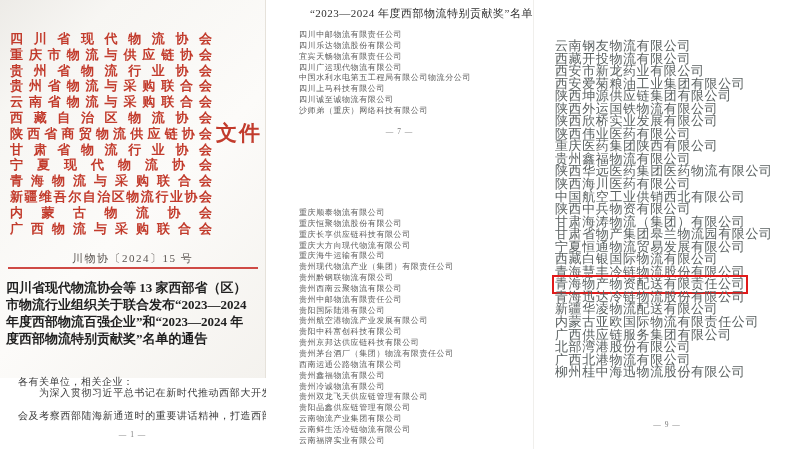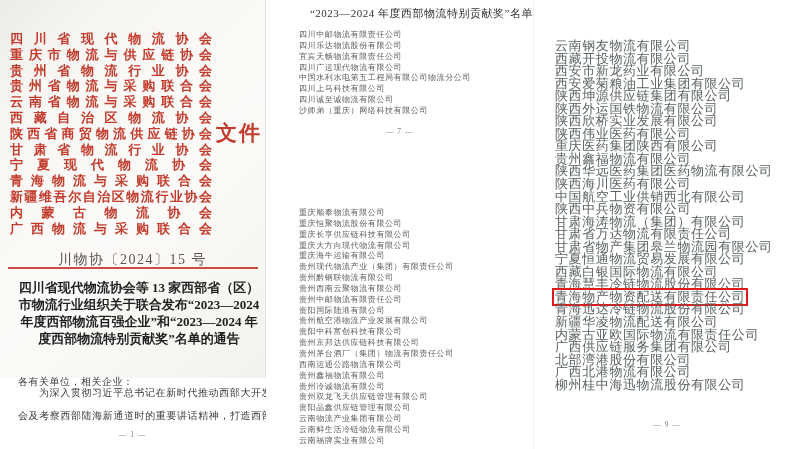--- a/index.html
+++ b/index.html
@@ -10,24 +10,24 @@
   
   .left-doc { position:relative; width:266px; height:378px;
     background:linear-gradient(135deg,#edebe7 0%,#f7f6f3 18%,#fcfbf9 55%,#f4f2ee 100%);
     border-right:1px solid #e6e2db;text-decoration:underline; }
   .assoc-list { position:absolute; top:31px; left:10px; width:202px; }
   .assoc-row { height:15.8px; font-size:13px; font-weight:bold; color:var(--red,#c23b2c);
     text-align:justify; text-align-last:justify; line-height:15.8px; overflow:hidden; }
   .doc-type { position:absolute; top:119px; left:216px; font-size:21px; font-weight:bold;
     color:var(--red,#c23b2c); letter-spacing:2px; white-space:nowrap; }
   .doc-number { position:absolute; top:251px; left:0; width:100%; text-align:center;
-    font-size:14px; color:#5a5450; letter-spacing:1.5px; }
+    font-size:11px; color:#5a5450; letter-spacing:1.5px; }
   .red-rule { position:absolute; top:267px; left:8px; width:250px; height:2px;
     background:var(--rule,#cf4a45); }
-  .doc-title { position:absolute; top:279px; left:12px; width:254px; text-align:center; }
+  .doc-title { position:absolute; top:279px; left:6px; width:254px; }
   .doc-title .t-line { font-size:13px; font-weight:bold; color:#1f1f1f; line-height:17px;
     white-space:nowrap; }
   .salutation { position:absolute; top:375px; left:18px; font-size:10px; color:#3a3a3a;
     letter-spacing:0.5px; }
   .body-line1 { position:absolute; top:386px; left:18px; width:240px; font-size:10px;
     color:#3a3a3a; letter-spacing:0.6px; padding-left:21px; white-space:nowrap; }
   .body-line2 { position:absolute; top:409px; left:18px; width:240px; font-size:10px;
     color:#3a3a3a; letter-spacing:0.6px; white-space:nowrap; }
   .pagenum { position:absolute; left:0; width:100%; text-align:center; font-size:7.5px;
     color:#7a7a7a; letter-spacing:1px; }
@@ -169,23 +169,20 @@
         <div class="r-row">
         <span class="company-text">中国航空工业供销西北有限公司</span>
       </div>
         <div class="r-row">
         <span class="company-text">陕西中兵物资有限公司</span>
       </div>
         <div class="r-row">
         <span class="company-text">甘肃海涛物流（集团）有限公司</span>
       </div>
         <div class="r-row">
-        <span class="company-text">甘肃省万达物流有限责任公司</span>
-      </div>
-        <div class="r-row">
         <span class="company-text">甘肃省物产集团皋兰物流园有限公司</span>
       </div>
         <div class="r-row">
         <span class="company-text">宁夏恒通物流贸易发展有限公司</span>
       </div>
         <div class="r-row">
         <span class="company-text">西藏白银国际物流有限公司</span>
       </div>
         <div class="r-row">
         <span class="company-text">青海慧丰冷链物流股份有限公司</span>

